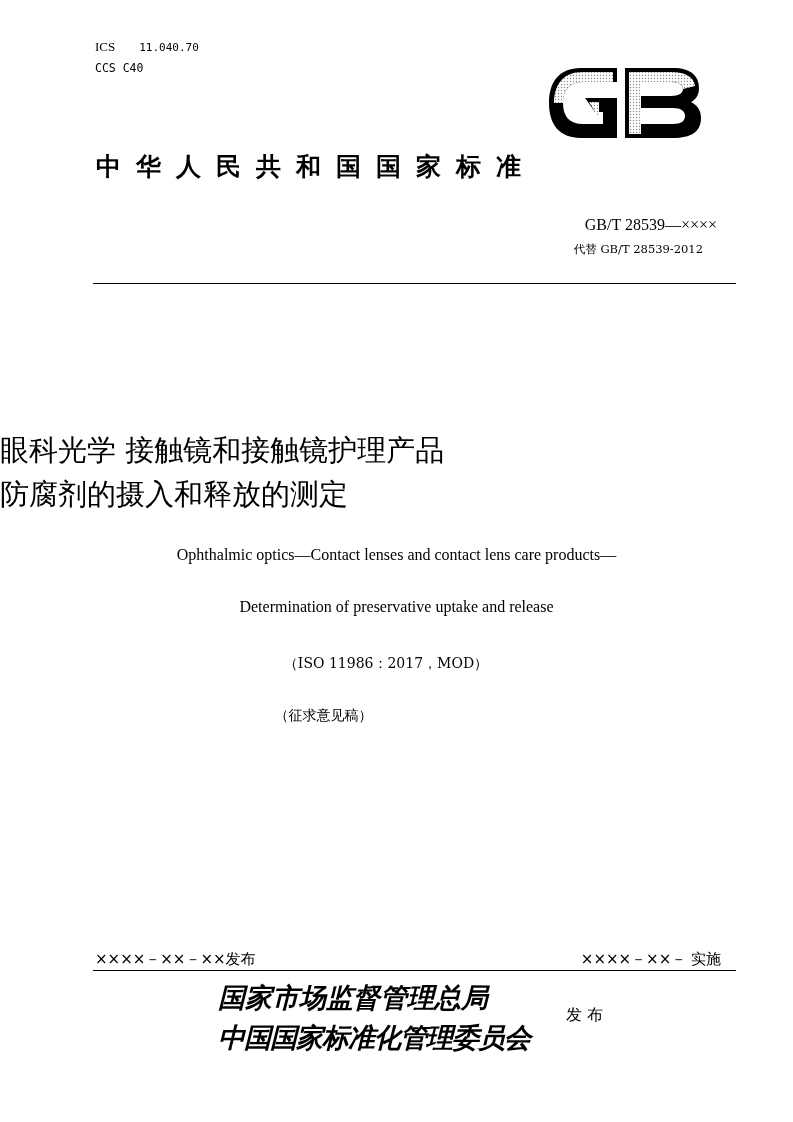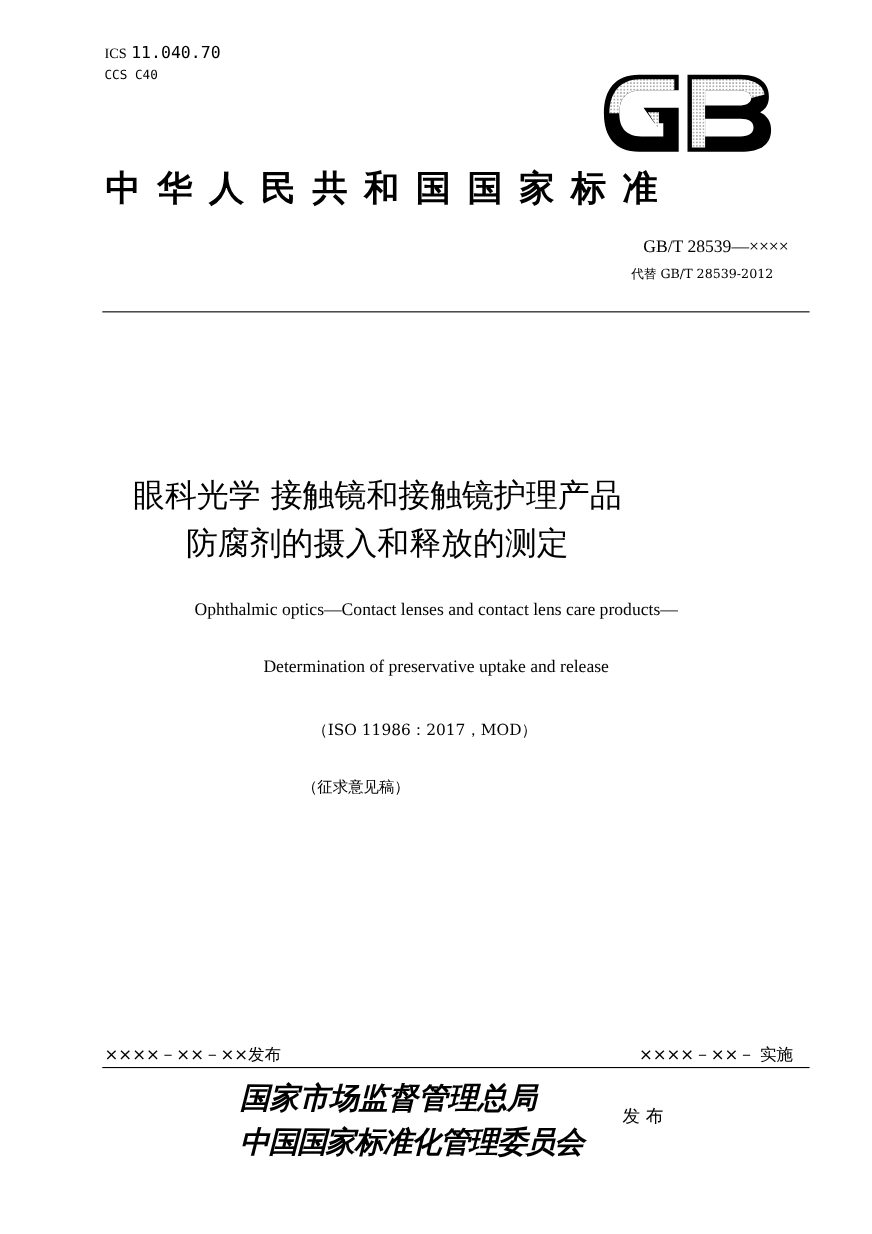--- a/index.html
+++ b/index.html
@@ -1,27 +1,27 @@
 <!DOCTYPE html>
 <html><head>
 <meta charset="utf-8">
 <style>
   html, body { margin: 0; padding: 0; background: #ffffff; }
   body { width: 793px; height: 1122px; position: relative; overflow: hidden; color: #000; }
   .abs { position: absolute; }
   .ics { left: 95px; top: 39px; font-family: "Liberation Serif", serif; font-size: 13px; }
-  .ics .code { font-family: "DejaVu Sans Mono", monospace; font-size: 15px; margin-left: 4px; }
+  .ics .code { font-family: "DejaVu Sans Mono", monospace; font-size: 11px; margin-left: 24px; }
   .ccs { left: 95px; top: 61px; font-family: "DejaVu Sans Mono", monospace; font-size: 11.5px; }
   .logo { left: 545px; top: 62px; width: 160px; height: 82px; }
   .national { left: 96px; top: 150px; width: 640px; font-family: "DejaVu Serif", serif; font-weight: bold;
-              font-size: 32px; letter-spacing: 15px; white-space: nowrap; }
+              font-size: 25px; letter-spacing: 15px; white-space: nowrap; }
   .stdno { right: 76px; top: 216px; font-family: "Liberation Serif", serif; font-size: 16px; text-align: center; }
   .replace { right: 90px; top: 242px; font-family: "DejaVu Serif", serif; font-size: 11.5px; text-align: right; }
   .rule { left: 93px; width: 643px; height: 0; border-top: 1.5px solid #000; }
-  .title-cn { left: 0; width: 686px; text-align: center; font-family: "DejaVu Sans", sans-serif; font-size: 29px; line-height: 40px; }
+  .title-cn { left: 0; width: 686px; text-align: left; font-family: "DejaVu Sans", sans-serif; font-size: 29px; line-height: 40px; }
   .title-en { left: 0; width: 793px; text-align: center; font-family: "Liberation Serif", serif; font-size: 16px; }
   .iso { left: 0; width: 772px; text-align: center; font-family: "DejaVu Serif", serif; font-size: 14px; }
   .draft { left: 0; width: 647px; text-align: center; font-family: "DejaVu Serif", serif; font-size: 14px; }
   .date-left { left: 95px; top: 950px; font-family: "DejaVu Sans", sans-serif; font-size: 15px; }
   .date-right { right: 72px; top: 950px; font-family: "DejaVu Sans", sans-serif; font-size: 15px; }
   .issuer { left: 218px; font-family: "DejaVu Serif", serif; font-weight: bold; font-size: 27px; white-space: nowrap; font-style: italic; }
   .publish { left: 566px; top: 1005px; font-family: "DejaVu Sans", sans-serif; font-size: 16px; letter-spacing: 5px; }
 </style>
 </head>
 <body>

